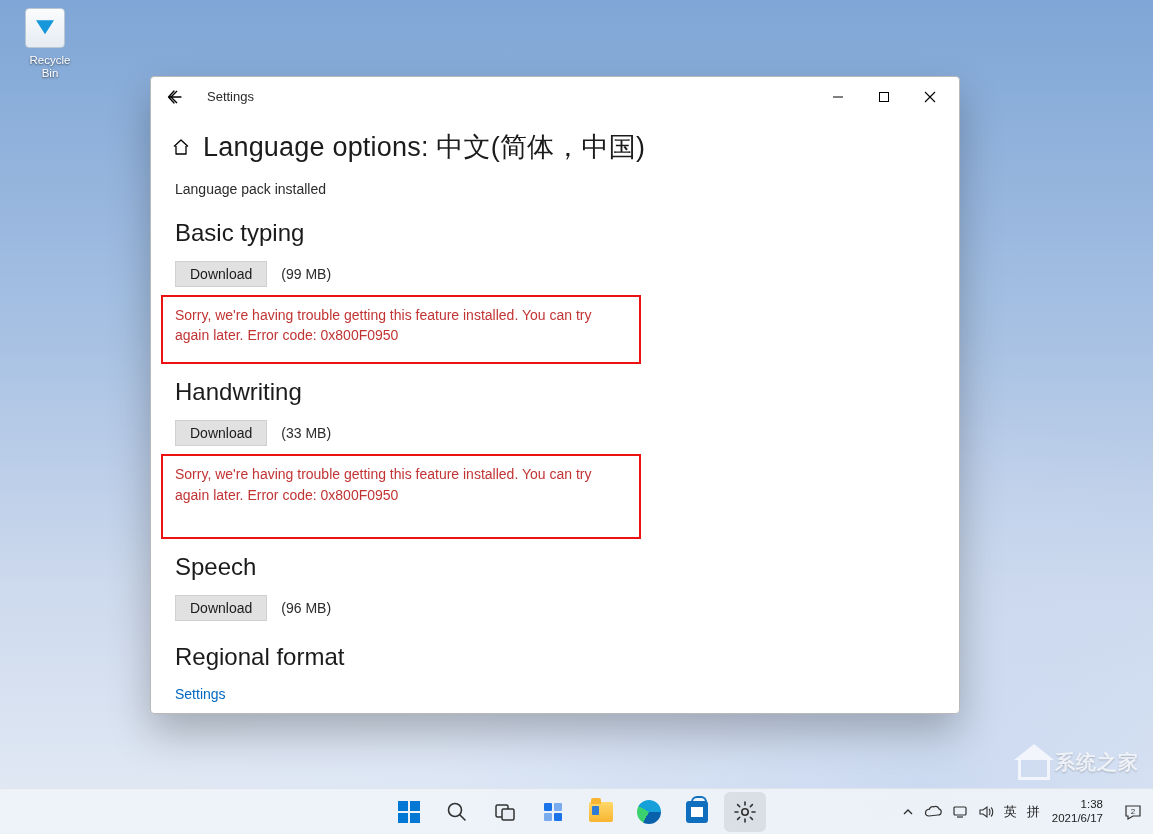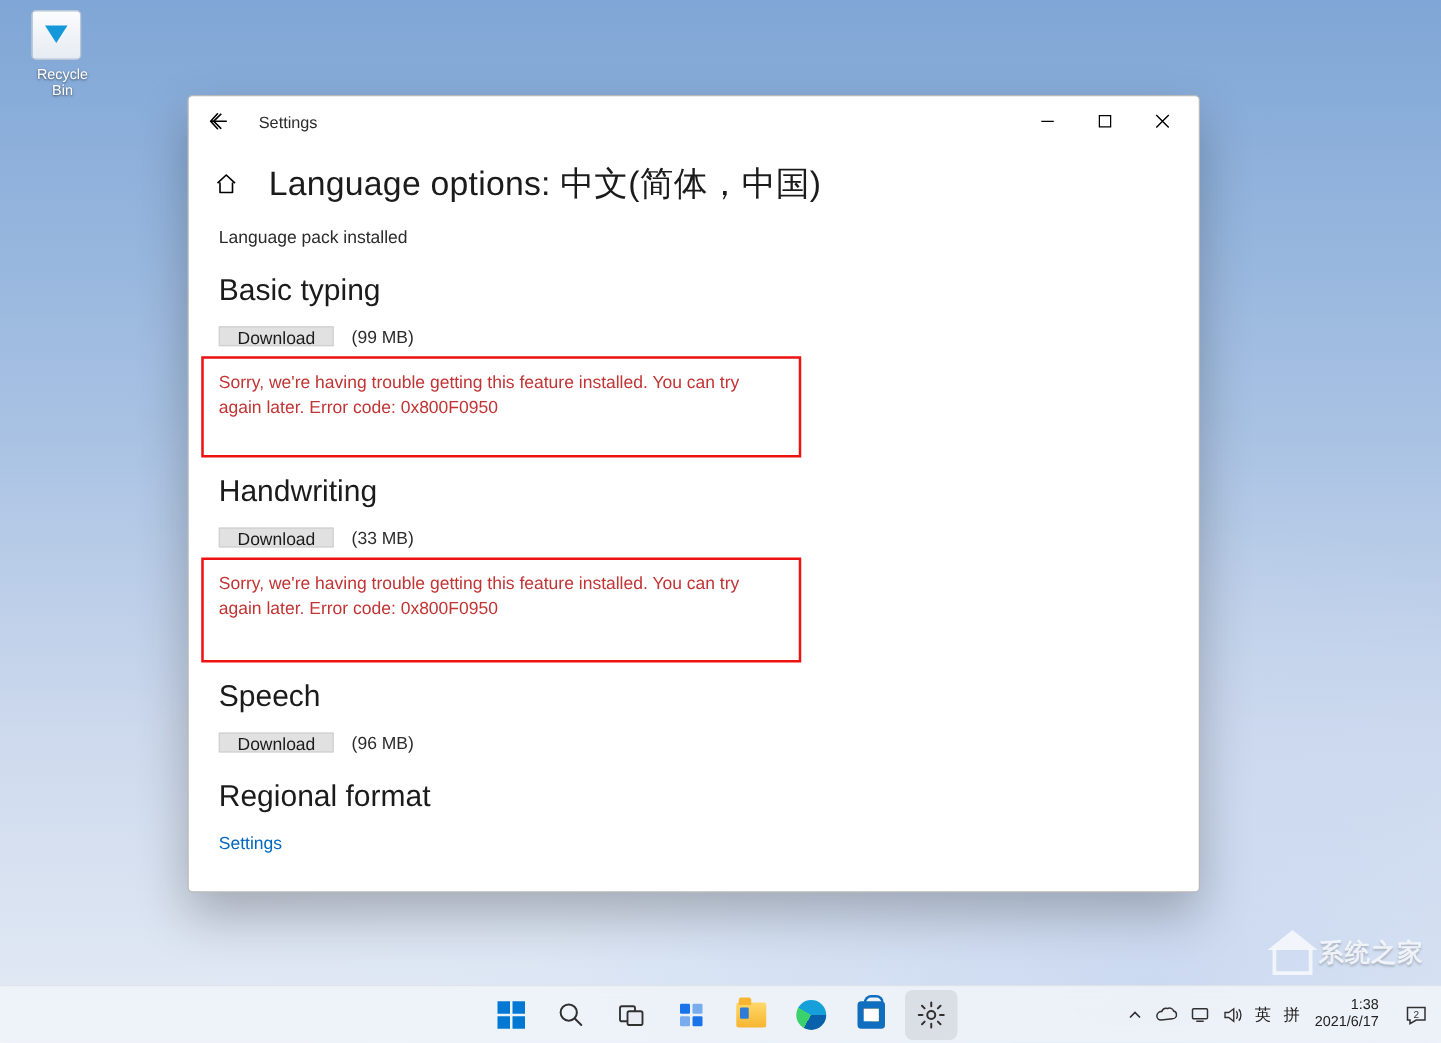--- a/index.html
+++ b/index.html
@@ -38,36 +38,36 @@
   }
   .titlebar { height: 40px; display:flex; align-items:center; padding: 0 6px 0 14px; }
   .tb-left { display:flex; align-items:center; gap: 22px; }
   .tb-back { width: 20px; height: 20px; display:flex; align-items:center; justify-content:center; cursor:pointer; }
   .tb-title { font-size: 13px; color:#2a2a2a; }
   .tb-spacer { flex:1; }
   .tb-btn { width: 46px; height: 30px; display:flex; align-items:center; justify-content:center; cursor:pointer; }
 
   .content { padding: 8px 4px 14px 4px; overflow:hidden; }
 
-  .page-header { display:flex; align-items:center; gap: 16px; padding: 4px 0 16px 8px; }
+  .page-header { display:flex; align-items:center; gap: 4px; padding: 4px 0 16px 8px; }
   .home-btn { width: 36px; height: 36px; border-radius: 6px; display:flex; align-items:center; justify-content:center; cursor:pointer; }
   .page-title { font-size: 27px; font-weight: 400; color:#1b1b1b; letter-spacing: .2px; }
 
   .body { padding: 0 0 0 20px; max-width: 640px; }
   .status-line { font-size: 14px; color:#2b2b2b; margin-bottom: 22px; }
   .section-h { font-size: 24px; font-weight: 400; color:#1b1b1b; margin: 6px 0 14px; }
   .dl-row { display:flex; align-items:center; gap: 14px; margin-bottom: 8px; }
   .btn-download {
-    min-width: 90px; height: 16px; padding: 0 14px;
+    min-width: 90px; height: 26px; padding: 0 14px;
     background:#e1e1e1; border:1px solid #d0d0d0; color:#1b1b1b;
     font-size: 14px; cursor:pointer;
   }
   .size { font-size: 14px; color:#2b2b2b; }
   .err-box {
-    border: 2px solid #e11; padding: 8px 12px 28px 12px; margin: 4px 0 14px -14px;
+    border: 2px solid #e11; padding: 8px 12px 17px 12px; margin: 4px 0 14px -14px;
     width: 480px;
   }
   .err-text { color:#c23434; font-size: 14px; line-height: 1.45; }
   .desc { font-size: 14px; color:#2b2b2b; margin: 4px 0 8px; }
   .link { color:#0067c0; font-size:14px; cursor:pointer; }
 
   
   .taskbar {
     position:absolute; left:0; right:0; bottom:0; height: 46px;
     background: rgba(239,243,249,.92); backdrop-filter: blur(6px);

